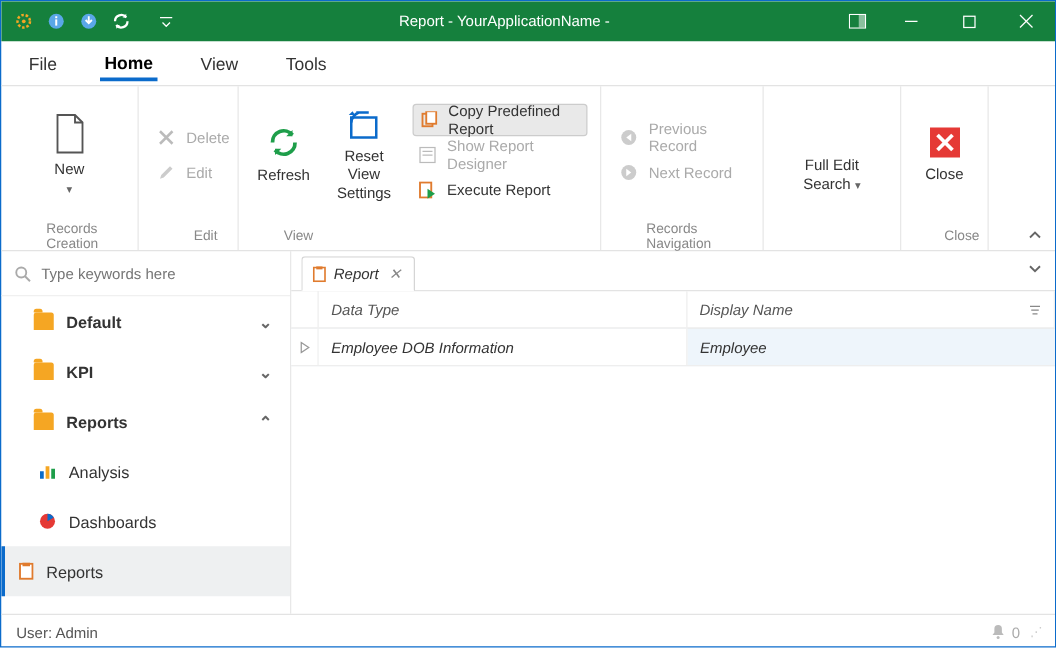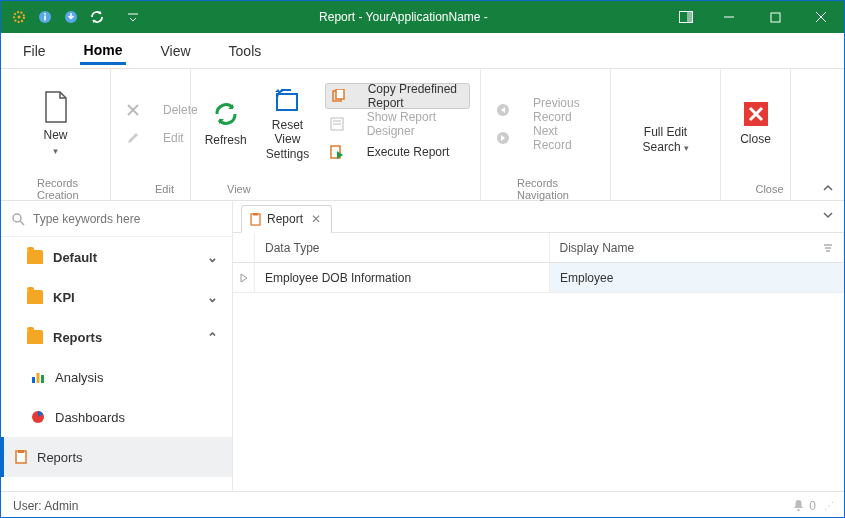--- a/index.html
+++ b/index.html
@@ -20,21 +20,21 @@
   .menubar .menu-item { font-size: 14px; cursor:pointer; padding: 6px 4px; }
   .menubar .menu-item.active { font-weight: 600; color:#000; border-bottom: 3px solid #0b6bcb; padding-bottom:4px; }
 
   
   .ribbon { height: 132px; border-bottom:1px solid #e3e3e3; display:flex; position:relative; }
   .ribbon-group { border-right:1px solid #e8e8e8; display:flex; flex-direction:column; }
   .ribbon-group .body { flex:1; display:flex; align-items:center; padding:6px 10px; gap:10px; }
   .ribbon-group .label { height:22px; font-size:11px; color:#888; display:flex; align-items:center; justify-content:center; padding:0 8px;margin-left:28px; }
   .rg-big { display:flex; flex-direction:column; align-items:center; justify-content:center; gap:4px; width:60px; cursor:pointer; }
   .rg-big .caption { font-size:12px; text-align:center; line-height:1.2; }
-  .rg-mini { display:flex; align-items:center; gap:22px; height:26px; padding:0 4px; font-size:12px; cursor:pointer; border-radius:3px; }
+  .rg-mini { display:flex; align-items:center; gap:8px; height:26px; padding:0 4px; font-size:12px; cursor:pointer; border-radius:3px; }
   .rg-mini.disabled { color:#aaa; cursor:default; }
   .rg-mini .ic { width:16px; height:16px; display:flex; align-items:center; justify-content:center; flex-shrink:0; }
   .rg-mini.highlight { background:#e9e9e9; border:1px solid #ccc; }
   .col { display:flex; flex-direction:column; gap:2px; }
 
   .ribbon-collapse { position:absolute; right:10px; bottom:6px; cursor:pointer; color:#666; }
 
   
   .content-row { display:flex; height: calc(518px - 32px - 36px - 132px - 28px); }
 
@@ -44,21 +44,21 @@
   .search-box input { border:none; outline:none; flex:1; font-size:12px; color:#333; }
   .nav-item { height:40px; display:flex; align-items:center; padding:0 14px; gap:10px; cursor:pointer; font-size:13px; }
   .nav-item.bold { font-weight:700;padding-left:26px; }
   .nav-item .chev { margin-left:auto; color:#666; }
   .nav-sub { padding-left: 30px; }
   .nav-item.selected { background:#eef0f1; border-left:3px solid #0b6bcb; padding-left:11px; }
   .folder-icon { width:16px; height:14px; background:#f5a623; border-radius:2px 2px 0 0; position:relative; }
   .folder-icon::before { content:""; position:absolute; top:-3px; left:0; width:7px; height:3px; background:#f5a623; border-radius:2px 2px 0 0; }
 
   
-  .main { flex:1; display:flex; flex-direction:column; }
+  .main { flex:1; display:flex; flex-direction:column;font-style:italic; }
   .tabstrip { height:32px; border-bottom:1px solid #e3e3e3; display:flex; align-items:flex-end; padding-left:8px; position:relative; }
   .tab { height:28px; border:1px solid #d5d5d5; border-bottom:1px solid #fff; background:#fff; display:flex; align-items:center; gap:6px; padding:0 8px; font-size:12px; border-radius:3px 3px 0 0; cursor:pointer; margin-bottom:-1px; }
   .tab .close-x { color:#888; font-size:12px; cursor:pointer; padding:0 2px; }
   .tabstrip .drop { position:absolute; right:10px; top:8px; cursor:pointer; color:#666; }
 
   .grid { flex:1; }
   .grid-header { height:30px; display:flex; border-bottom:1px solid #e3e3e3; }
   .gh-expand { width:22px; border-right:1px solid #eee; }
   .gh-cell { flex:1; display:flex; align-items:center; padding:0 10px; font-size:12px; border-right:1px solid #eee; position:relative; color:#555; }
   .gh-cell .sorter { margin-left:auto; color:#888; display:flex; flex-direction:column; line-height:5px; font-size:8px; }

